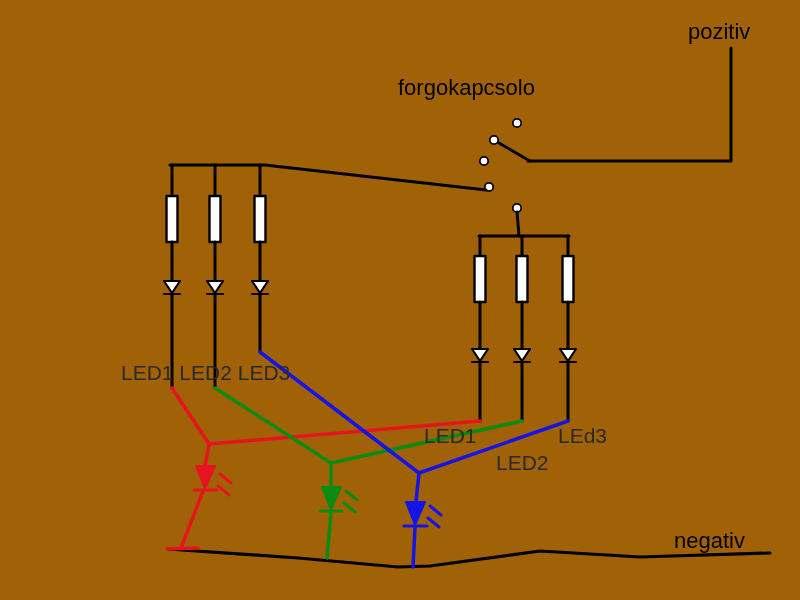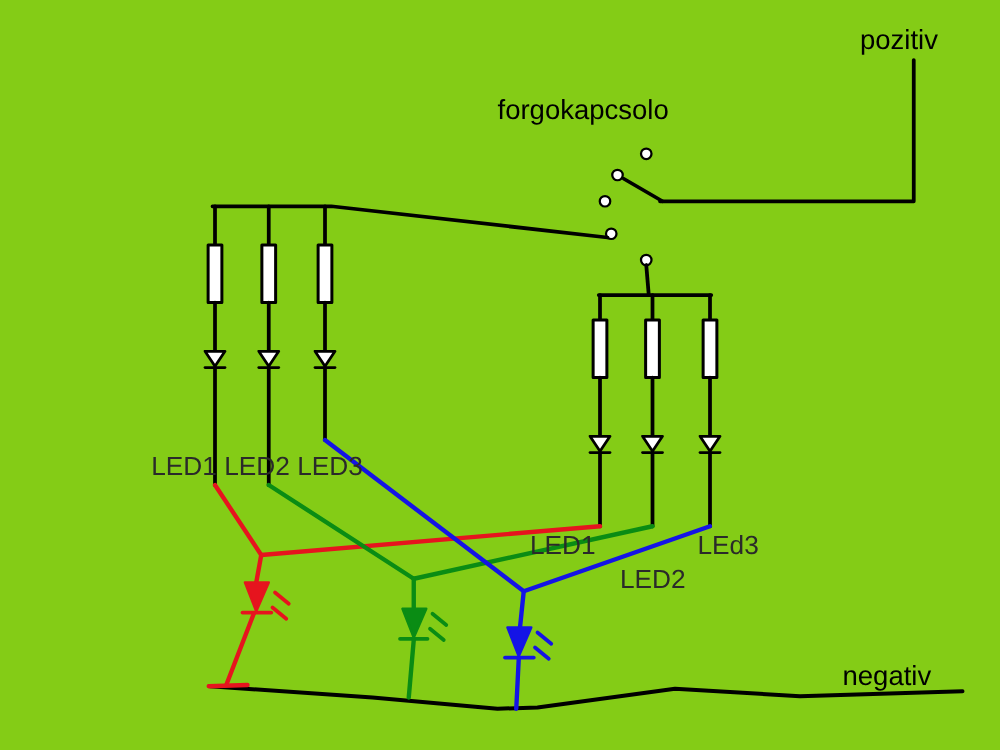--- a/index.html
+++ b/index.html
@@ -4,21 +4,21 @@
 <style>
   html, body {
     margin: 0;
     padding: 0;
     background: #ffffff;
   }
   .canvas {
     position: relative;
     width: 800px;
     height: 600px;
-    background: #84cc16;
+    background: #a16207;
     overflow: hidden;
   }
   svg text {
     font-family: "Liberation Sans", sans-serif;
     fill: #000000;
   }
   svg text.led-label {
     fill: #2a2a2a;
   }
 </style>

